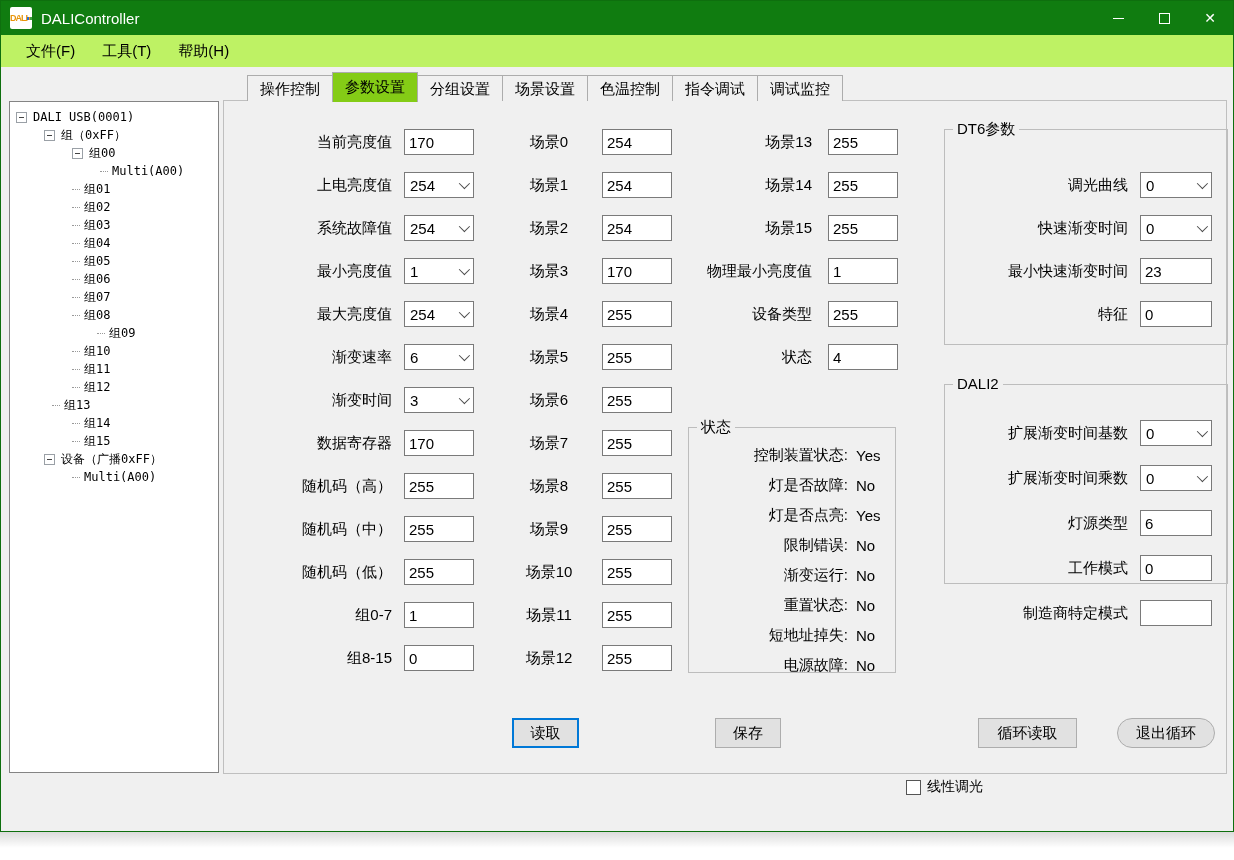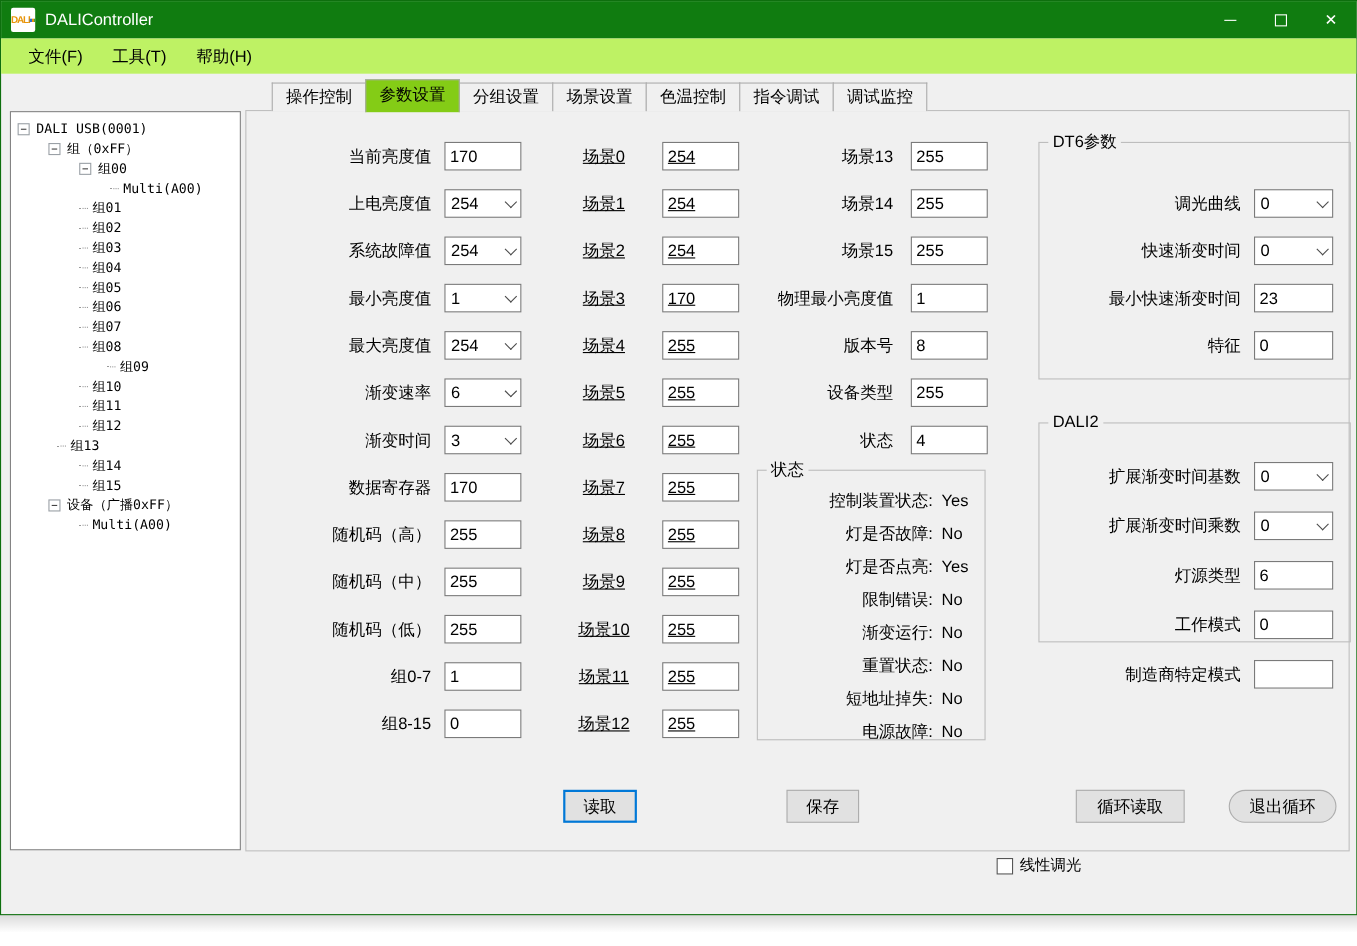--- a/index.html
+++ b/index.html
@@ -40,21 +40,21 @@
   .expander{width:11px;height:11px;min-width:11px;border:1px solid #9aa0a6;background:#fff;
     display:inline-flex;align-items:center;justify-content:center;margin-right:6px;box-sizing:border-box;}
   .expander::after{content:"";width:5px;height:1px;background:#444;}
   .leafdash{width:8px;height:0;border-top:1px dotted #999;margin-right:4px;}
 
   
   .tabpage{position:absolute;left:222px;top:99px;width:1004px;height:674px;background:#f0f0f0;
     border:1px solid #bfbfbf;box-sizing:border-box;z-index:2;}
   .fcol{position:absolute;}
   #col1{left:0;top:28px;}
-  #col2{left:280px;top:28px;text-decoration:underline;}
+  #col2{left:280px;top:28px;}
   #col3{left:430px;top:28px;}
   .frow{display:flex;align-items:center;height:26px;margin-bottom:17px;}
   .flabel{font-size:15px;}
   #col1 .flabel{width:168px;margin-right:12px;text-align:right;}
   #col2 .flabel{width:90px;margin-right:8px;text-align:center;}
   #col3 .flabel{width:158px;margin-right:16px;text-align:right;}
   .tinput{width:70px;height:26px;border:1px solid #7a7a7a;background:#fff;font-size:15px;
     padding:0 4px;box-sizing:border-box;font-family:"Liberation Sans",sans-serif;}
   .combo{width:70px;height:26px;border:1px solid #7a7a7a;background:#fff;display:flex;
     align-items:center;justify-content:space-between;padding:0 6px 0 5px;box-sizing:border-box;font-size:15px;}
@@ -361,24 +361,20 @@
         </div>
         <div class="frow">
           <span class="flabel">场景15</span>
           <input class="tinput " value="255" style="">
         </div>
         <div class="frow">
           <span class="flabel">物理最小亮度值</span>
           <input class="tinput " value="1" style="">
         </div>
         <div class="frow">
-          <span class="flabel">版本号</span>
-          <input class="tinput " value="8" style="">
-        </div>
-        <div class="frow">
           <span class="flabel">设备类型</span>
           <input class="tinput " value="255" style="">
         </div>
         <div class="frow">
           <span class="flabel">状态</span>
           <input class="tinput " value="4" style="">
         </div>
       </div>
 
     <div class="groupbox" id="status-group">

